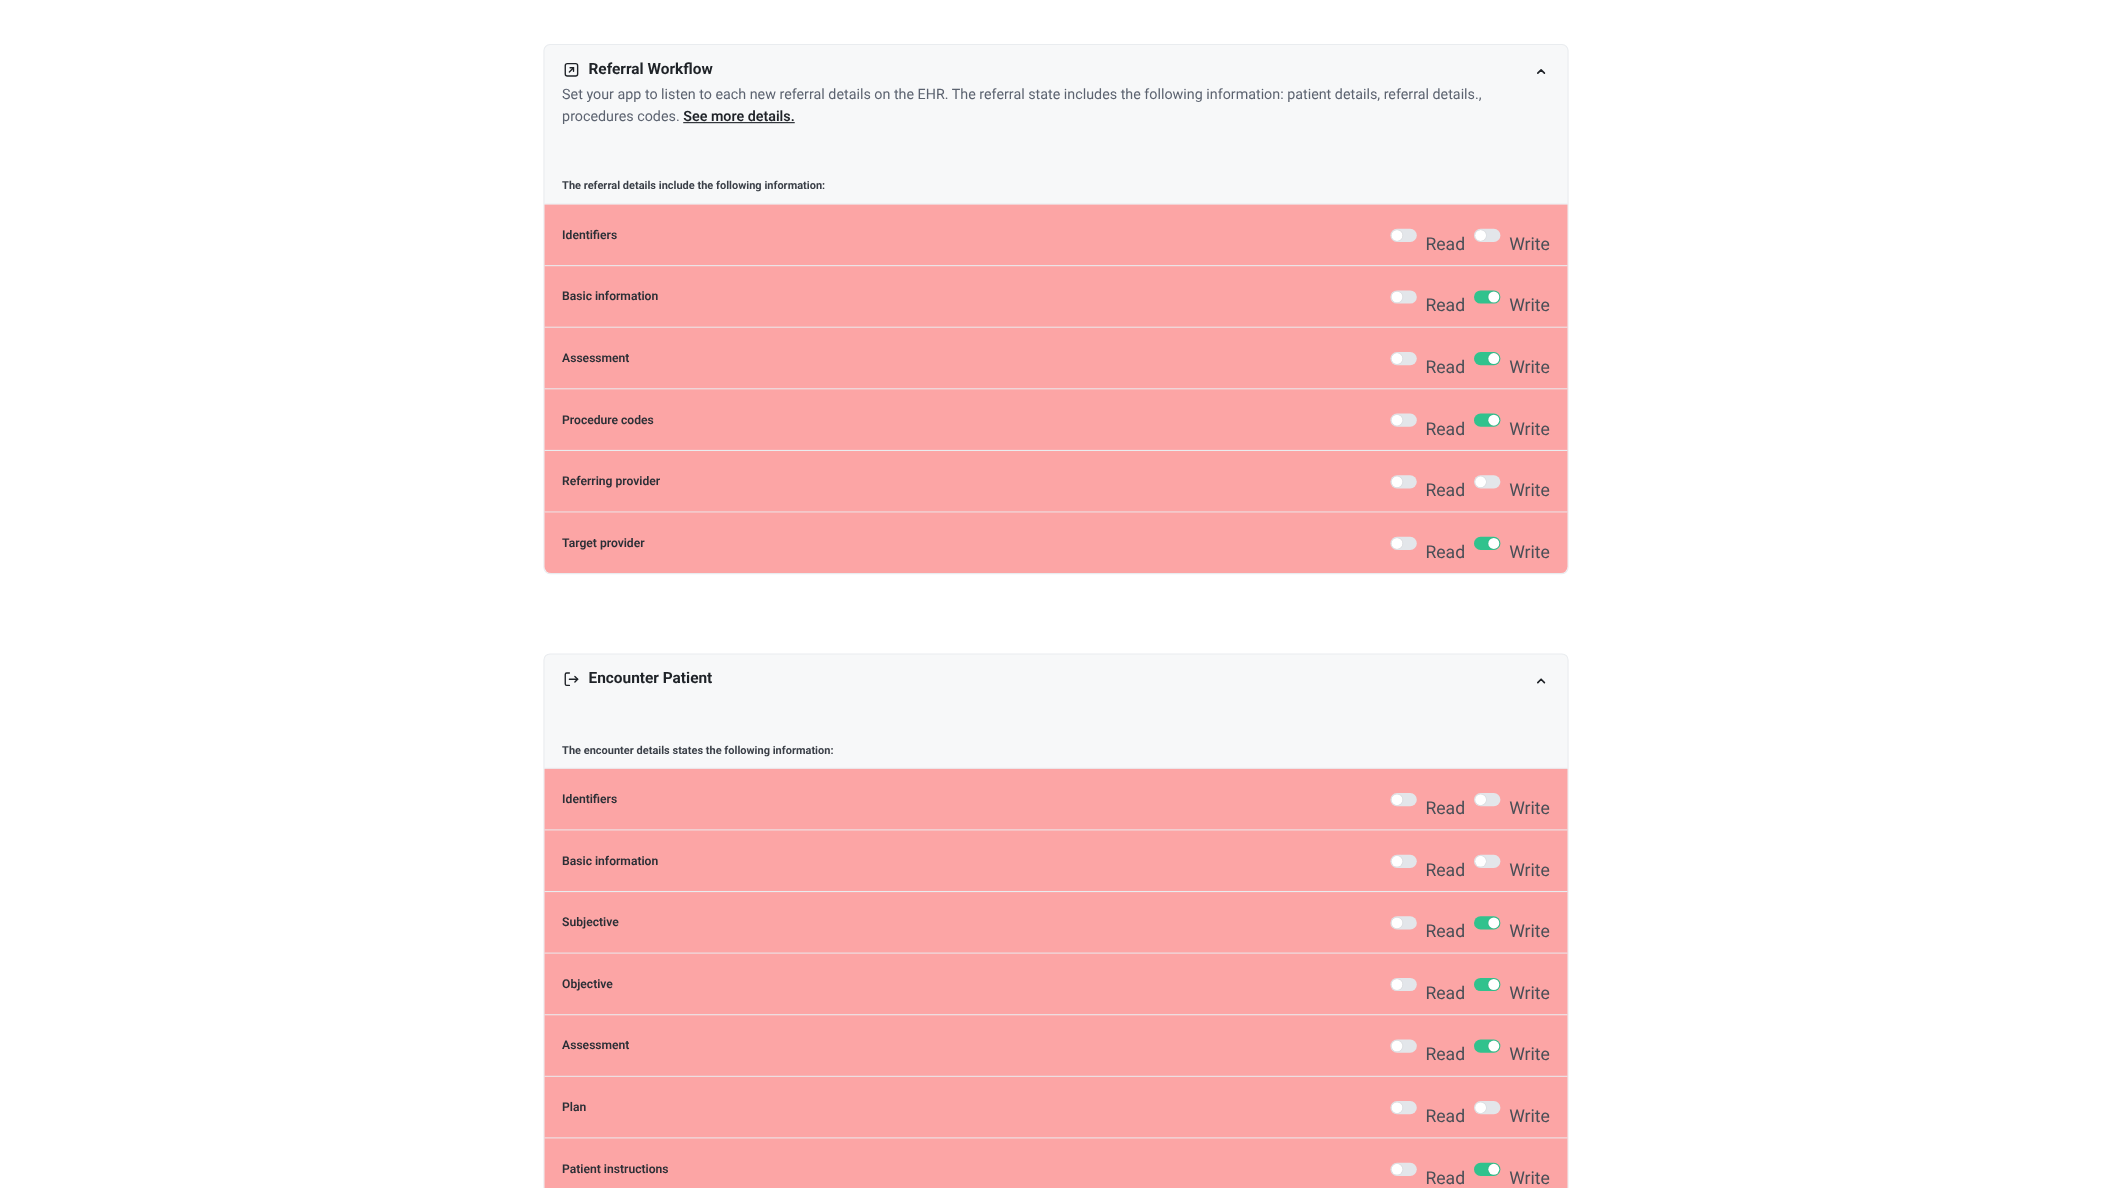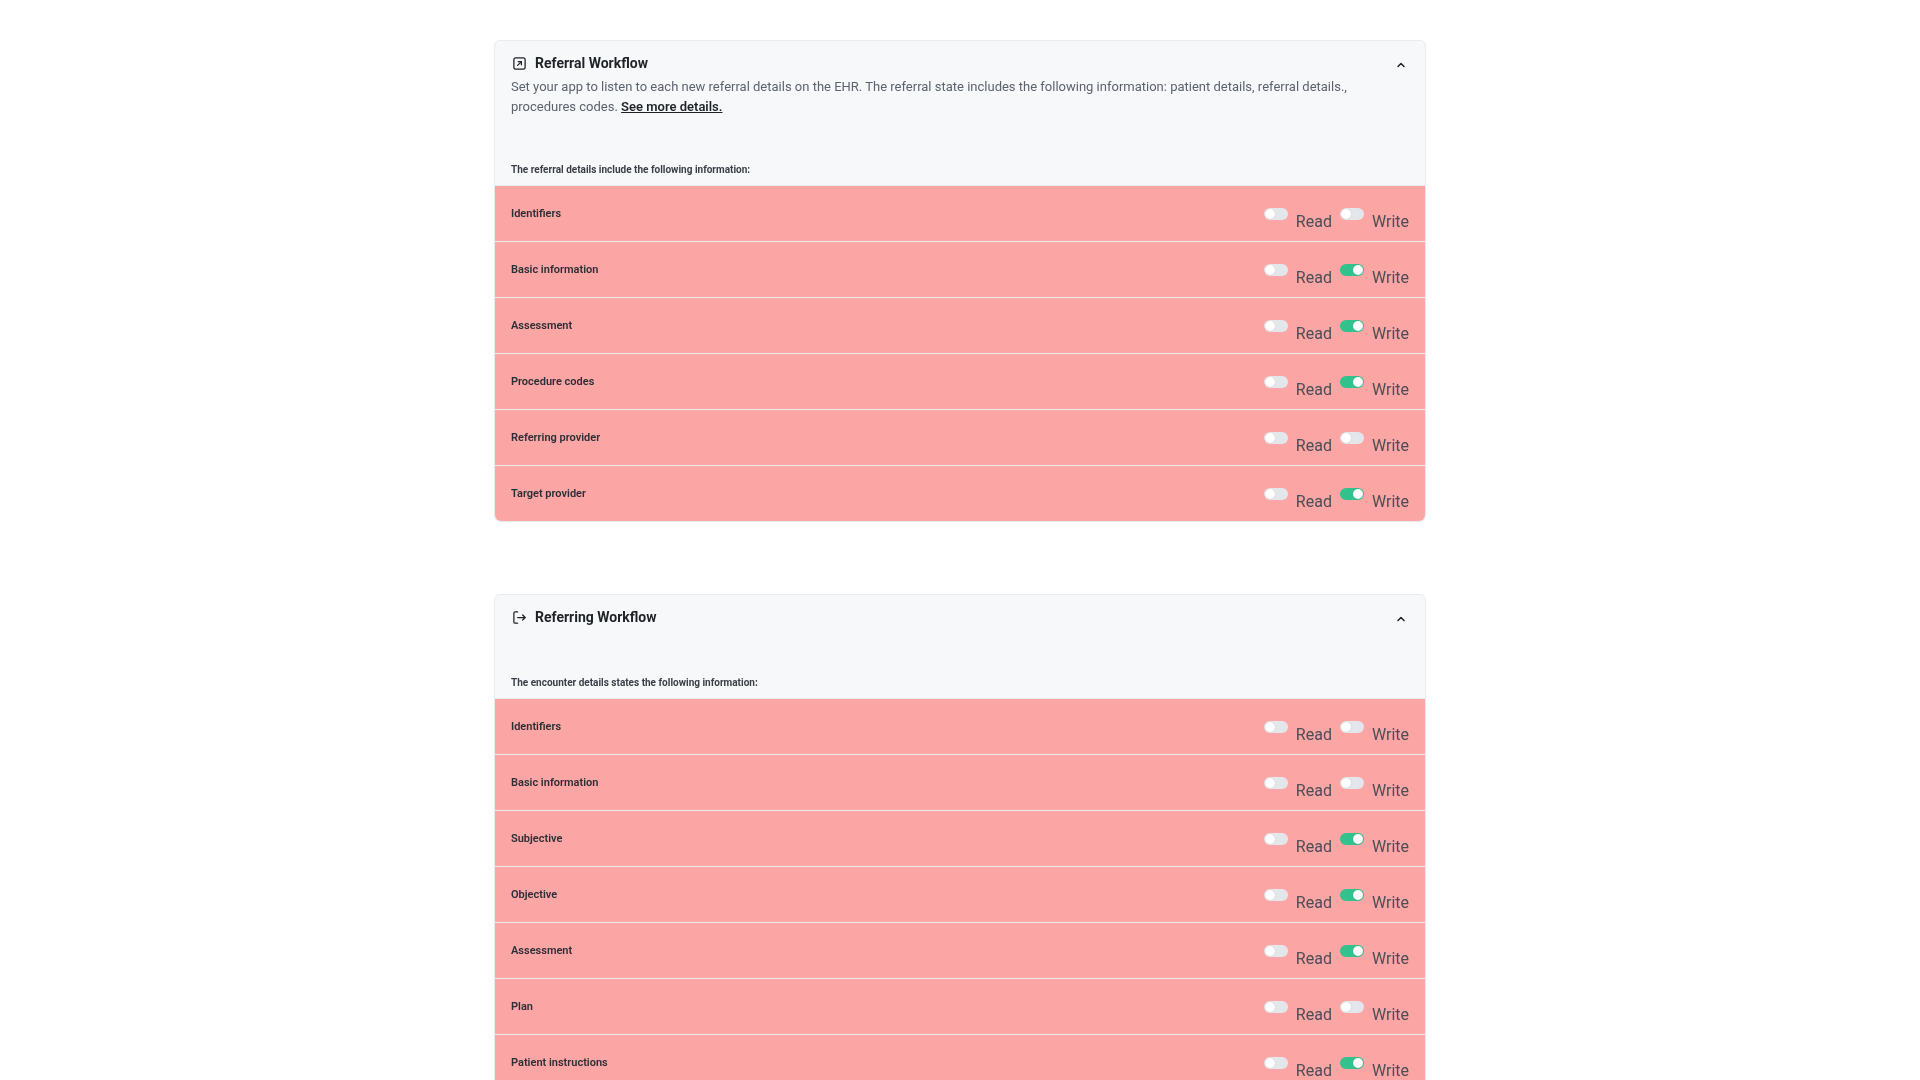--- a/index.html
+++ b/index.html
@@ -233,21 +233,21 @@
     </div>
     <div class="panel">
       <div class="panel-head">
         <span class="icon-wrap">
           <svg width="15" height="15" viewBox="0 0 24 24" fill="none" stroke="#1f2328" stroke-width="2" stroke-linecap="round" stroke-linejoin="round">
             <path d="M9 3H5a2 2 0 0 0-2 2v14a2 2 0 0 0 2 2h4"></path>
             <path d="M17 8l4 4-4 4"></path>
             <path d="M21 12H9"></path>
           </svg>
         </span>
-        <span class="title">Referring Workflow</span>
+        <span class="title">Encounter Patient</span>
         <span class="collapse-btn">
           <svg width="12" height="12" viewBox="0 0 24 24" fill="none" stroke="#1f2328" stroke-width="3" stroke-linecap="round" stroke-linejoin="round">
             <polyline points="6 15 12 9 18 15"></polyline>
           </svg>
         </span>
       </div>
       <div class="panel-sub">The encounter details states the following information:</div>
       <div class="rows">
         <div class="row">
           <span class="row-label">Identifiers</span>

